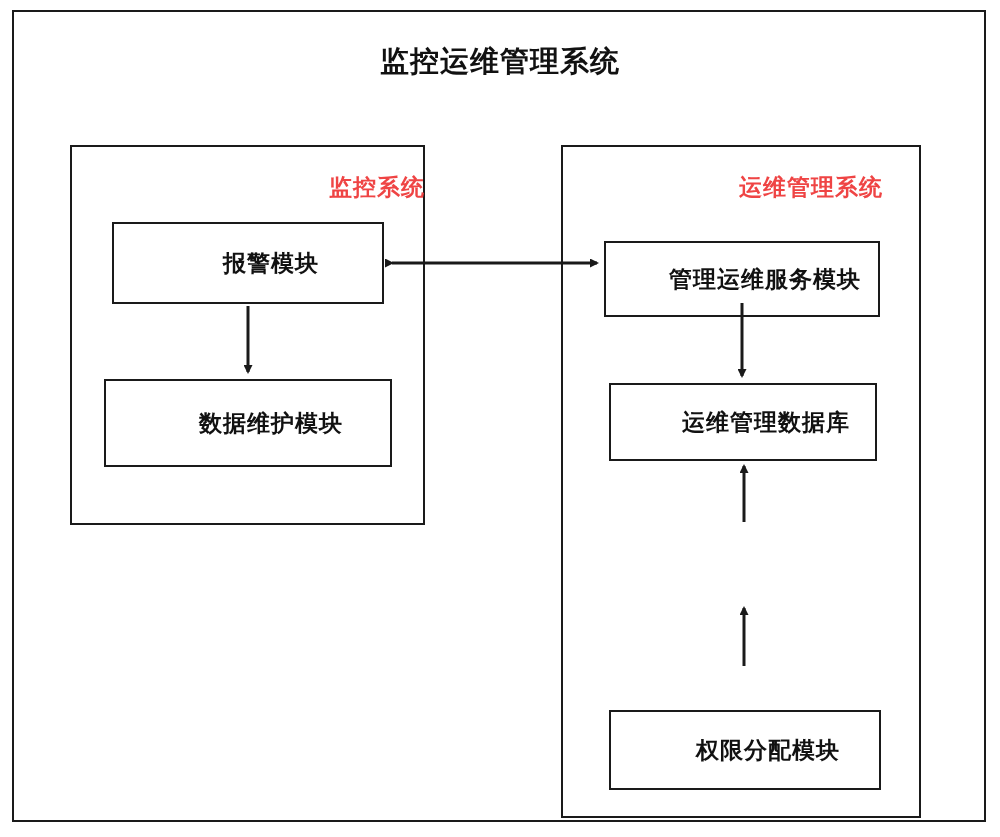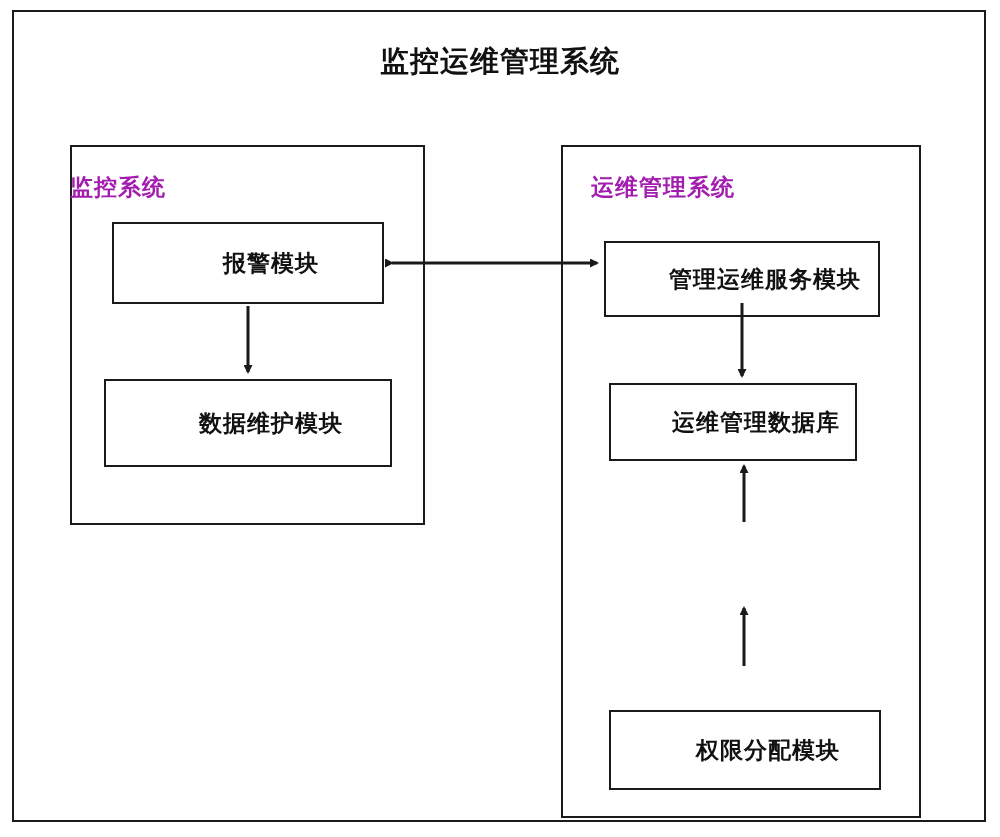--- a/index.html
+++ b/index.html
@@ -37,24 +37,24 @@
   }
   .group-box {
     position: absolute;
     border: 2px solid #1a1a1a;
     box-sizing: border-box;
     background: transparent;
   }
   .group-title {
     position: absolute;
     width: 100%;
-    text-align: left;
+    text-align: right;
     font-size: 23px;
     font-weight: 700;
-    color: #a21caf;
+    color: #ef4444;
     letter-spacing: 1px;
   }
   .node-box {
     position: absolute;
     border: 2px solid #1a1a1a;
     box-sizing: border-box;
     background: #ffffff;
     display: flex;
     align-items: center;
     justify-content: center;
@@ -87,21 +87,21 @@
 
   <div class="node-box" style="left:112px; top:222px; width:272px; height:82px;">报警模块</div>
 
   <div class="node-box" style="left:104px; top:379px; width:288px; height:88px;">数据维护模块</div>
 
   <div class="group-box" style="left:561px; top:145px; width:360px; height:673px;"></div>
   <div class="group-title" style="left:591px; top:172px; width:292px;">运维管理系统</div>
 
   <div class="node-box" style="left:604px; top:241px; width:276px; height:76px;">管理运维服务模块</div>
 
-  <div class="node-box" style="left:609px; top:383px; width:248px; height:78px;">运维管理数据库</div>
+  <div class="node-box" style="left:609px; top:383px; width:268px; height:78px;">运维管理数据库</div>
 
 
   <div class="node-box" style="left:609px; top:668px; width:272px; height:80px;margin-top:42px;">权限分配模块</div>
 
   <svg class="arrow-svg" viewBox="0 0 1000 837">
     <defs>
       <marker id="arrowhead" markerWidth="9" markerHeight="9" refX="7" refY="4.5" orient="auto" markerUnits="userSpaceOnUse">
         <path d="M0,0 L9,4.5 L0,9 z" fill="#1a1a1a"></path>
       </marker>
     </defs>

